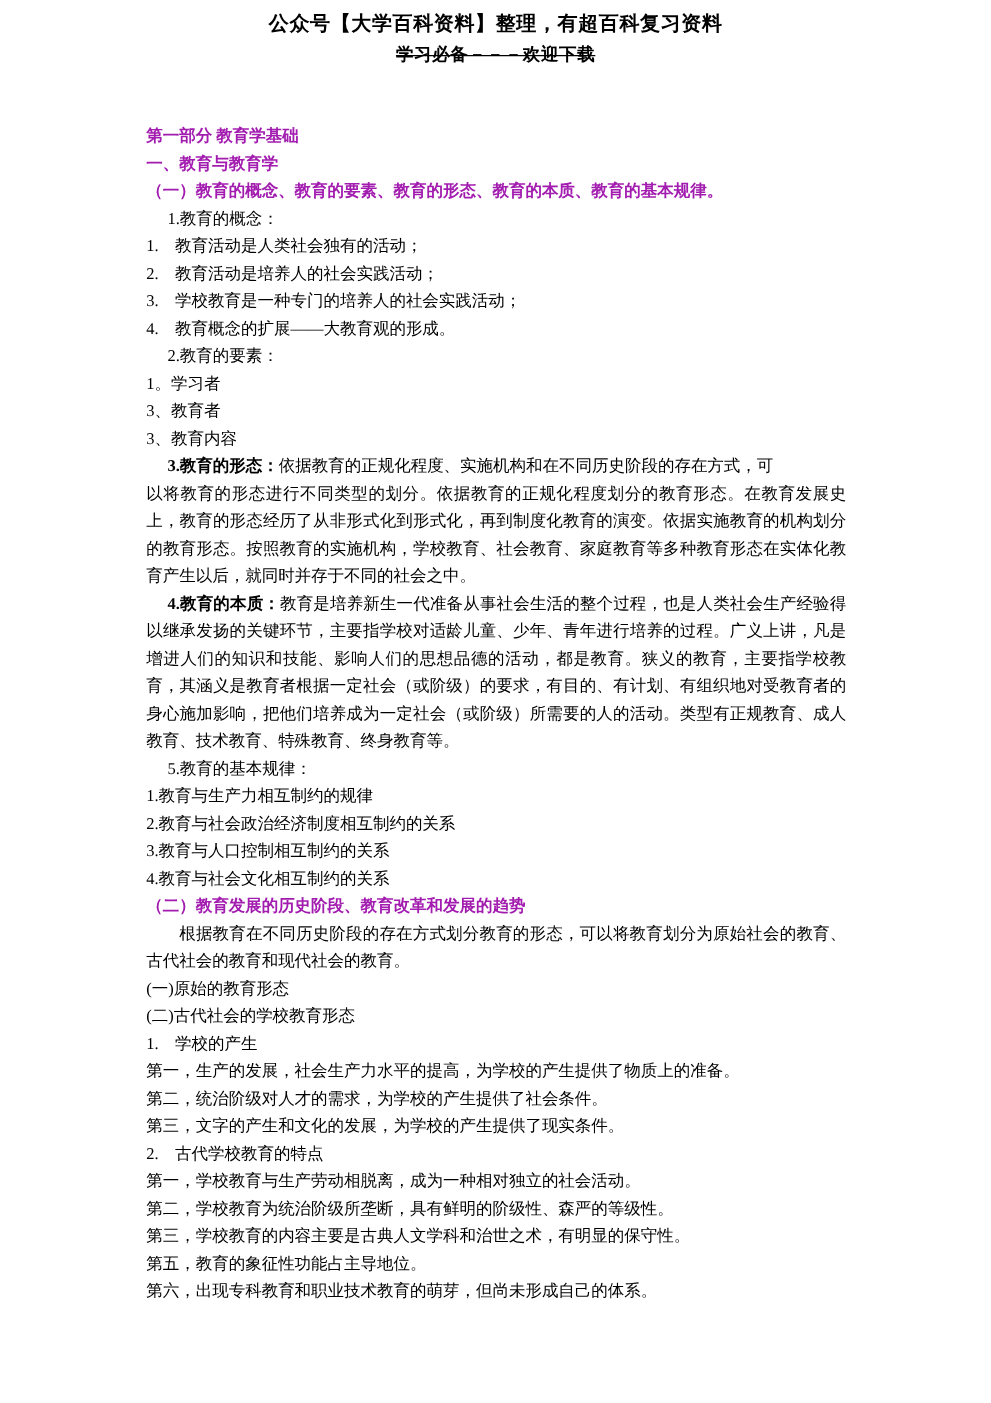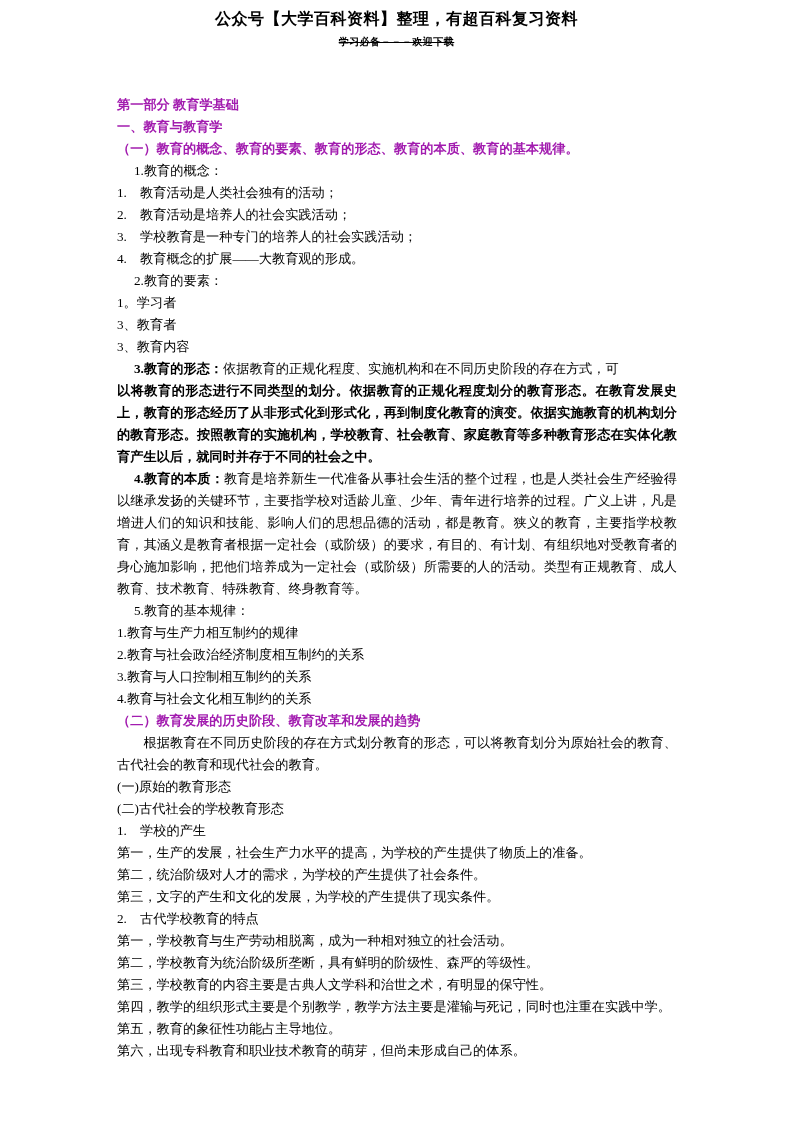--- a/index.html
+++ b/index.html
@@ -13,36 +13,36 @@
   }
   .page { width: 793px; height: 1122px; position: relative; }
   .header { text-align: center; padding-top: 9px; }
   .header-title {
     font-size: 16px;
     font-weight: bold;
     letter-spacing: 0.5px;
   }
   .header-watermark {
     margin-top: 5px;
-    font-size: 10px;
+    font-size: 14px;
     font-weight: bold;
     text-decoration: line-through;
     letter-spacing: 0.5px;
   }
   .content { margin: 45px 116px 0 117px; }
   .content p {
     margin: 0;
     font-size: 13.2px;
     line-height: 22px;
   }
   .red  { color: #a21caf; font-weight: bold; }
   .bold { font-weight: normal; padding-left: 17px; }
   .lead-line { padding-left: 17px; }
   .lead-line .lead { font-weight: bold; }
-  .justify { text-align: justify; font-weight: bold; }
+  .justify { text-align: justify; }
   .para { text-align: justify; text-indent: 17px; }
   .para .lead { font-weight: bold; }
   .para2 { text-align: justify; text-indent: 2em; }
 </style>
 </head>
 <body>
 
 <div class="page">
 
   <div class="header">
@@ -76,18 +76,17 @@
     <p class="line">(一)原始的教育形态</p>
     <p class="line">(二)古代社会的学校教育形态</p>
     <p class="line">1.　学校的产生</p>
     <p class="line">第一，生产的发展，社会生产力水平的提高，为学校的产生提供了物质上的准备。</p>
     <p class="line">第二，统治阶级对人才的需求，为学校的产生提供了社会条件。</p>
     <p class="line">第三，文字的产生和文化的发展，为学校的产生提供了现实条件。</p>
     <p class="line">2.　古代学校教育的特点</p>
     <p class="line">第一，学校教育与生产劳动相脱离，成为一种相对独立的社会活动。</p>
     <p class="line">第二，学校教育为统治阶级所垄断，具有鲜明的阶级性、森严的等级性。</p>
     <p class="line">第三，学校教育的内容主要是古典人文学科和治世之术，有明显的保守性。</p>
-    <p class="line">第四，教学的组织形式主要是个别教学，教学方法主要是灌输与死记，同时也注重在实践中学。</p>
     <p class="line">第五，教育的象征性功能占主导地位。</p>
     <p class="line">第六，出现专科教育和职业技术教育的萌芽，但尚未形成自己的体系。</p>
   </div>
 
 </div>
 
 </body></html>

